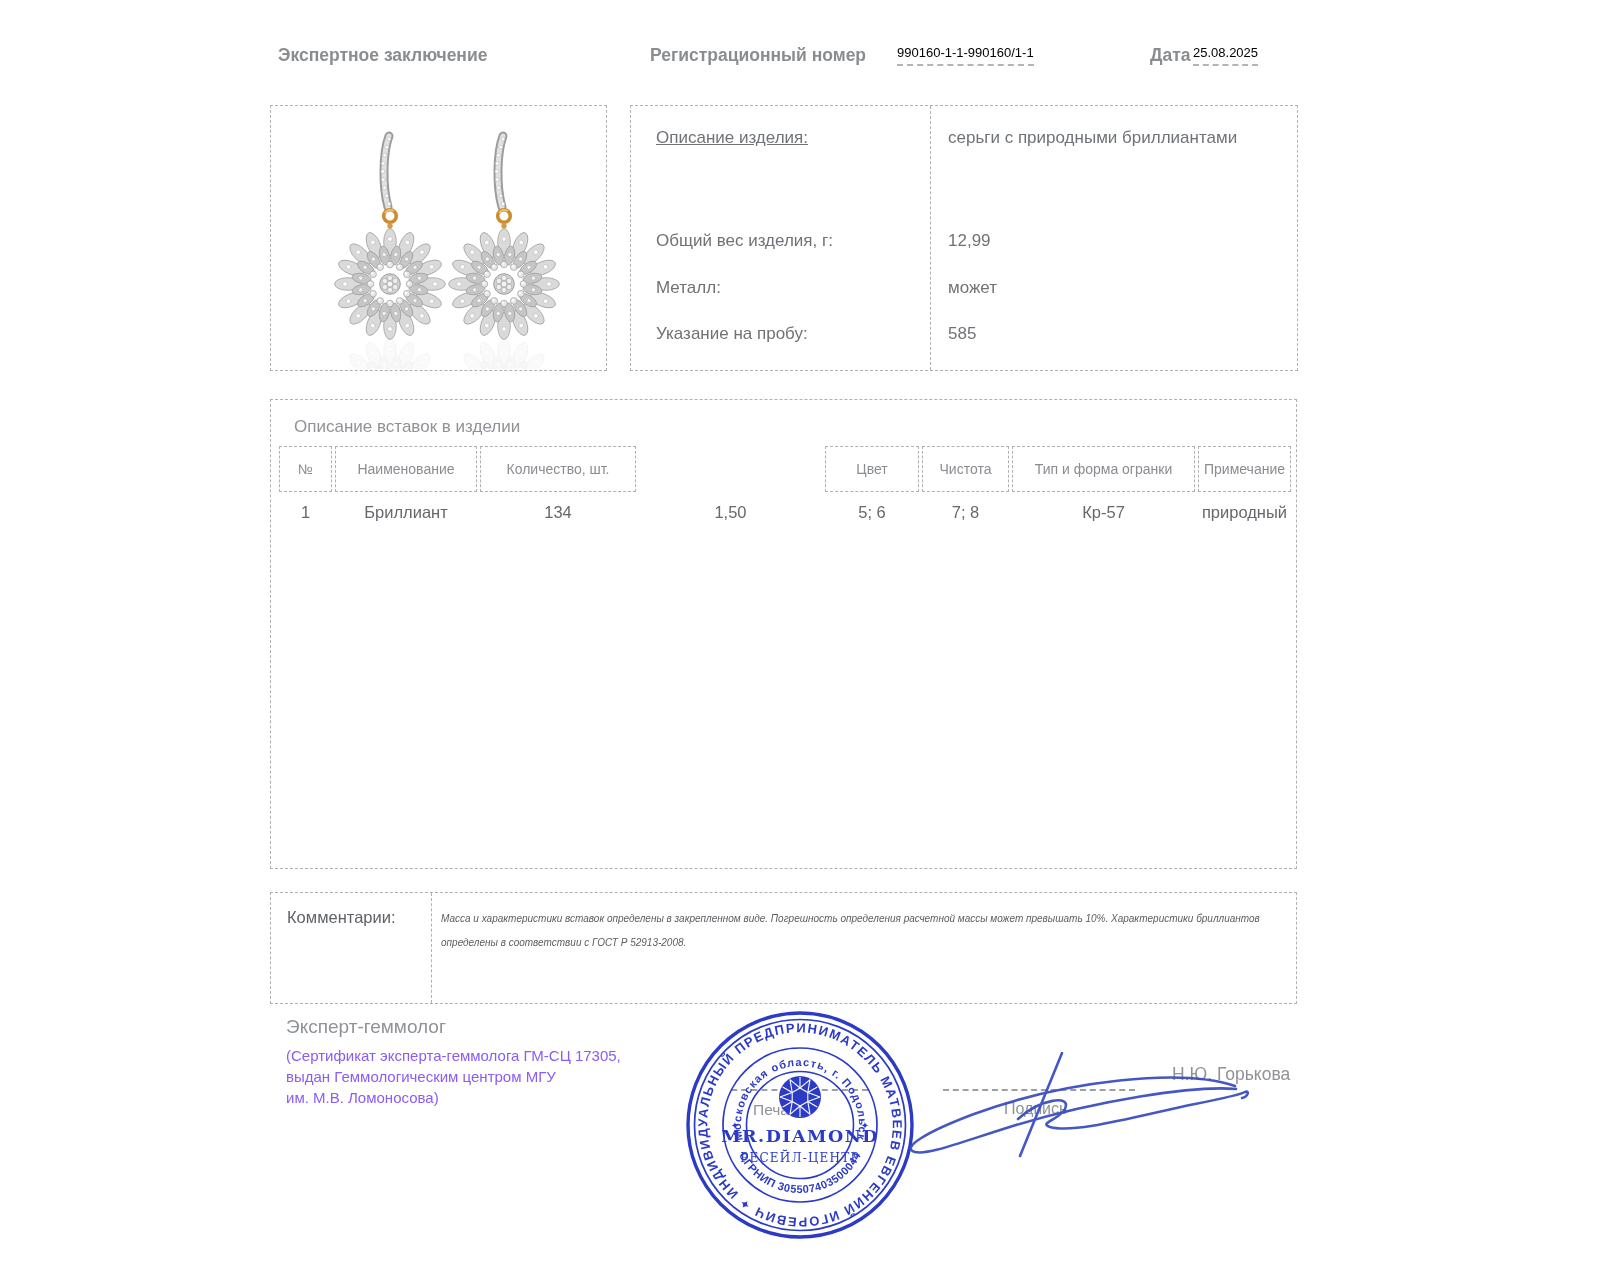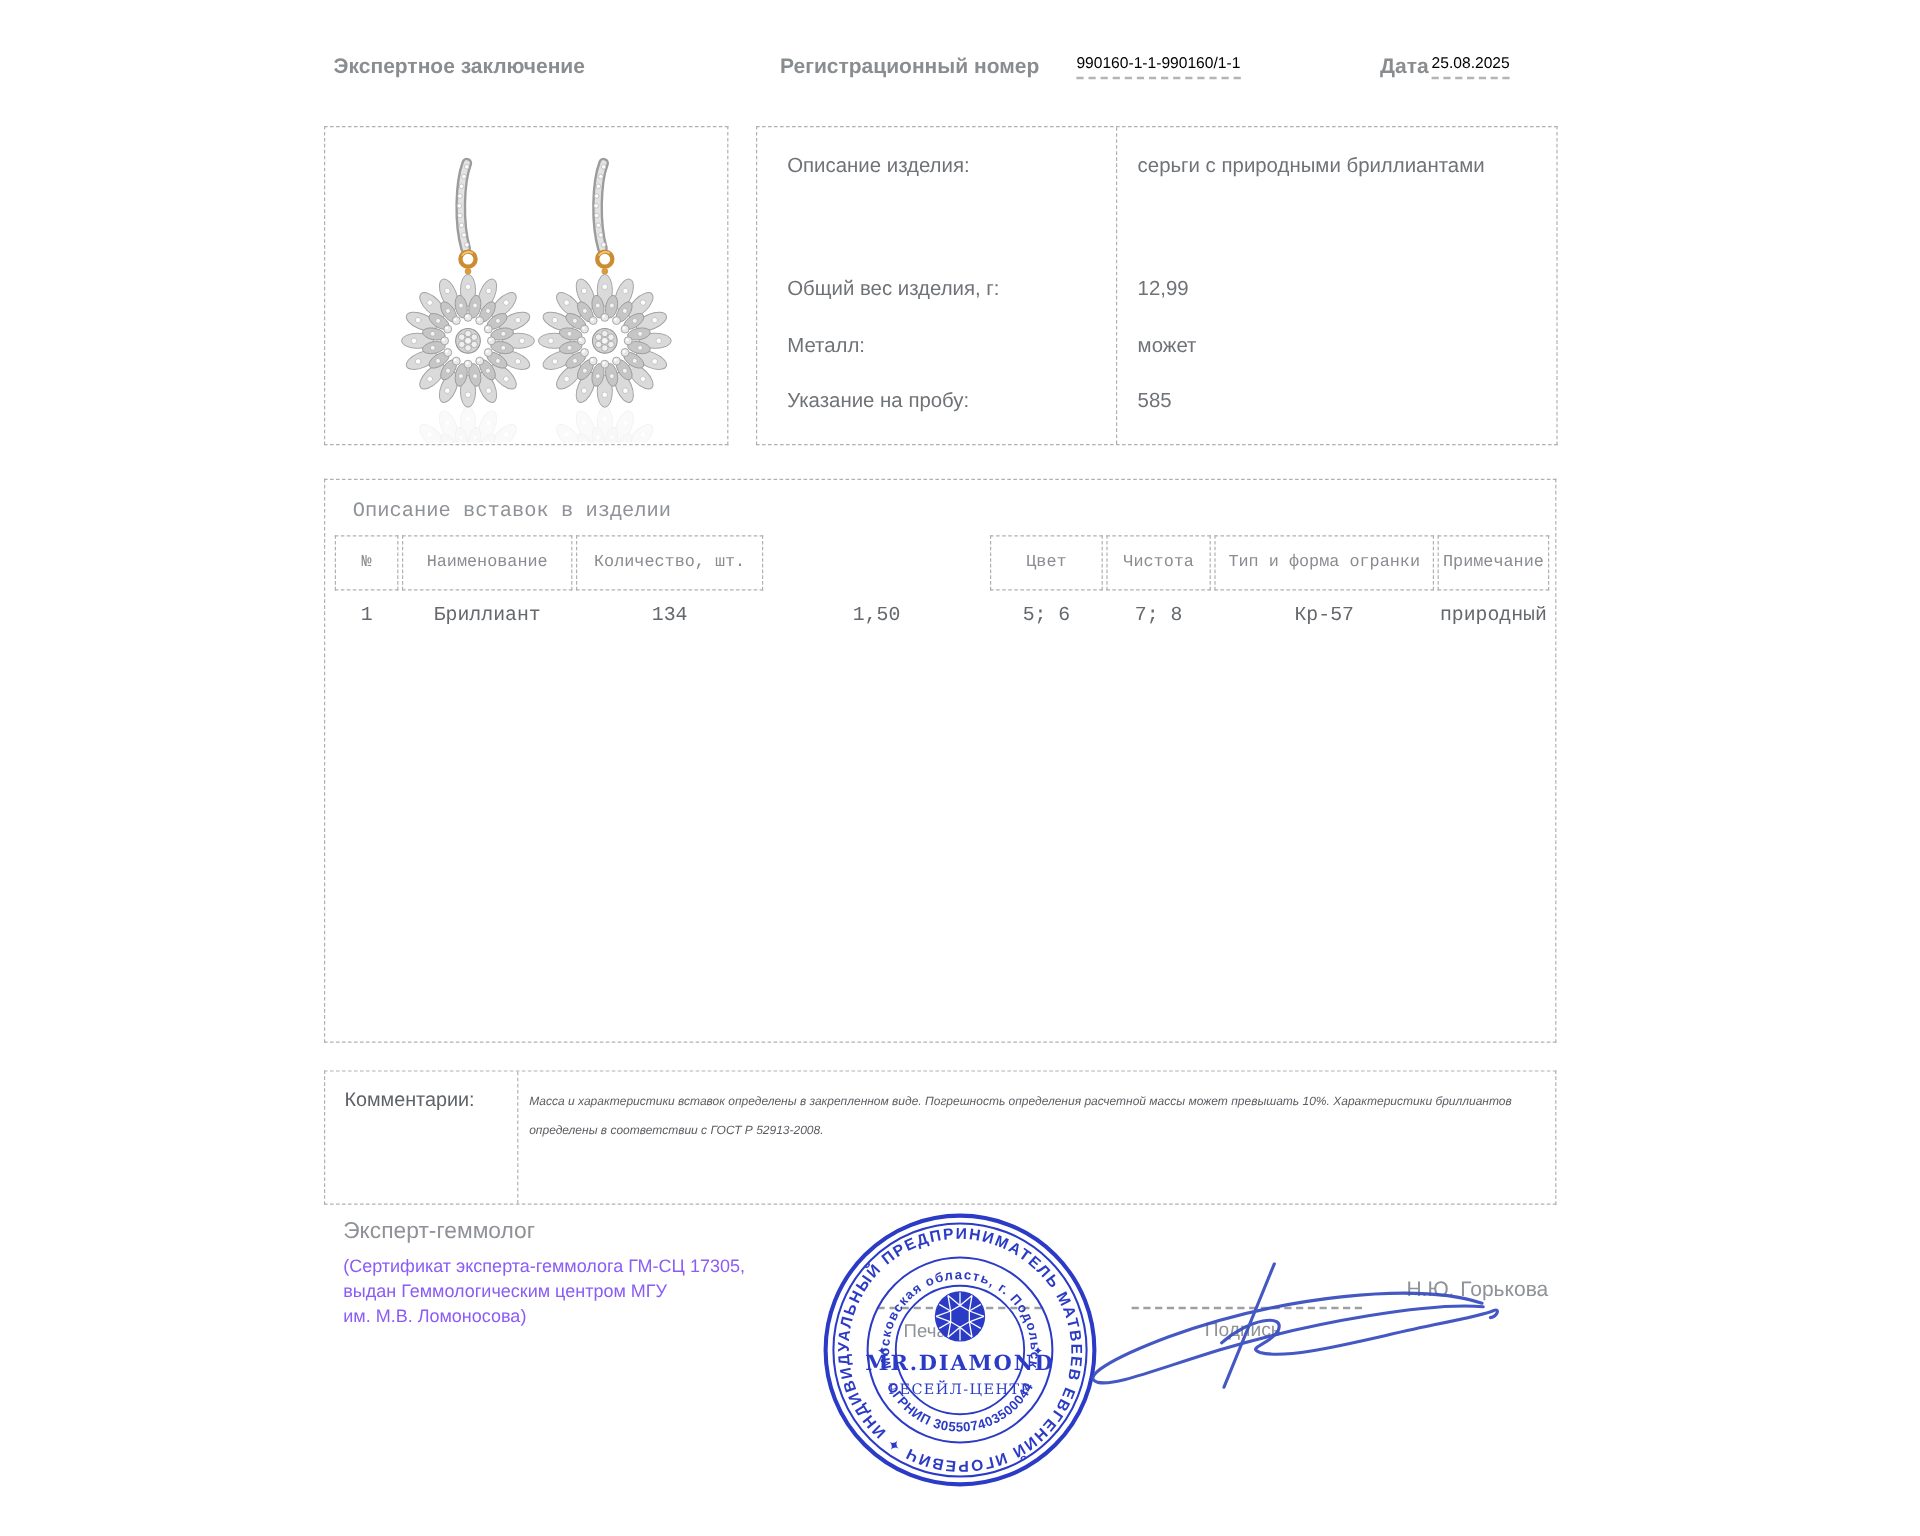--- a/index.html
+++ b/index.html
@@ -733,31 +733,31 @@
               <circle cx="-5.196152422706632" cy="-3.000000000000001" r="2.7" fill="#efefef" stroke="#9d9d9d" stroke-width="0.6"></circle>
               <circle cx="0" cy="0" r="2.9" fill="#f5f5f5" stroke="#999999" stroke-width="0.6"></circle>
             </g>
           </g>
         </g>
       </svg>
   </div>
 
   <div class="box" style="left:630px;top:105px;width:668px;height:266px;">
     <div class="d-divider" style="left:299px;"></div>
-    <div class="dlabel" style="left:25px;top:22px;">Описание изделия:</div>
+    <div class="dlabel" style="left:25px;top:22px;text-decoration:underline;">Описание изделия:</div>
     <div class="dval" style="left:317px;top:22px;">серьги с природными бриллиантами</div>
     <div class="dlabel" style="left:25px;top:125px;">Общий вес изделия, г:</div>
     <div class="dval" style="left:317px;top:125px;">12,99</div>
     <div class="dlabel" style="left:25px;top:172px;">Металл:</div>
     <div class="dval" style="left:317px;top:172px;">может</div>
     <div class="dlabel" style="left:25px;top:218px;">Указание на пробу:</div>
     <div class="dval" style="left:317px;top:218px;">585</div>
   </div>
 
-  <div class="box" style="left:270px;top:399px;width:1027px;height:470px;font-family:Liberation Mono, monospace;">
+  <div class="box" style="left:270px;top:399px;width:1027px;height:470px;">
     <div class="ins-title" style="left:23px;top:17px;">Описание вставок в изделии</div>
 
     <div class="hcell" style="left:8px;top:46px;width:53px;">№</div>
     <div class="hcell" style="left:64px;top:46px;width:142px;">Наименование</div>
     <div class="hcell" style="left:209px;top:46px;width:156px;">Количество, шт.</div>
     <div class="hcell" style="left:554px;top:46px;width:94px;">Цвет</div>
     <div class="hcell" style="left:651px;top:46px;width:87px;">Чистота</div>
     <div class="hcell" style="left:741px;top:46px;width:183px;">Тип и форма огранки</div>
     <div class="hcell" style="left:927px;top:46px;width:93px;">Примечание</div>
 

